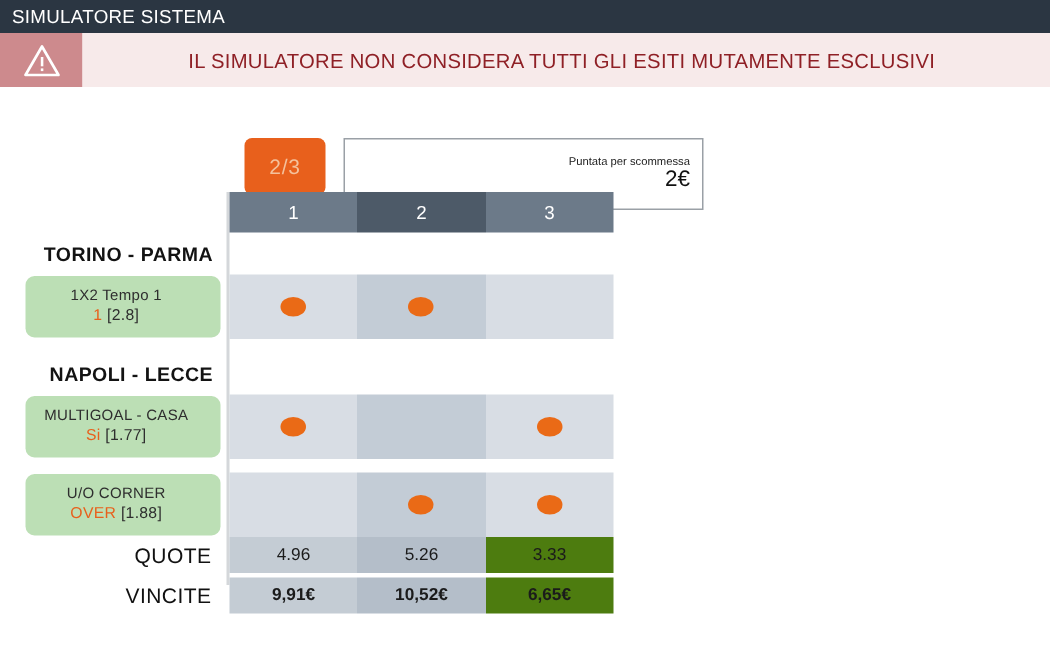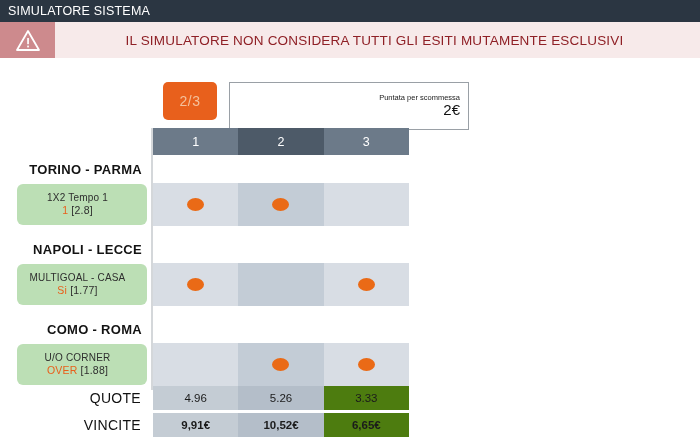--- a/index.html
+++ b/index.html
@@ -66,21 +66,21 @@
     font-weight: normal;
     letter-spacing: 0.2px;
     white-space: nowrap;
     text-align: center;
     padding-right: 6px;
   }
 
   
   .stake-bar {
     position: absolute;
-    left: 163px; top: 82px;
+    left: 163px; top: 92px;
     display: flex;
     align-items: stretch;
     gap: 12px;
   }
   .combo-badge {
     width: 54px; height: 38px;
     background: #e8601c;
     border-radius: 5px;
     display: flex;
     align-items: center;
@@ -349,30 +349,20 @@
 
     <div class="gap">
       <div class="lbl-col"></div>
       <div class="cells">
           <div class="cell"></div>
           <div class="cell"></div>
           <div class="cell"></div>
         </div>
     </div>
 
-    <div class="row row-match">
-      <div class="lbl-col">
-        <span class="match-title">COMO - ROMA</span>
-      </div>
-      <div class="cells">
-        <div class="cell"></div>
-        <div class="cell"></div>
-        <div class="cell"></div>
-      </div>
-    </div>
     <div class="row row-pick">
       <div class="lbl-col">
         <div class="pick-chip">
           <span class="pick-market">U/O CORNER</span>
           <span class="pick-outcome">
             <span class="o-name">OVER</span>
             <span>[1.88]</span>
           </span>
         </div>
       </div>

